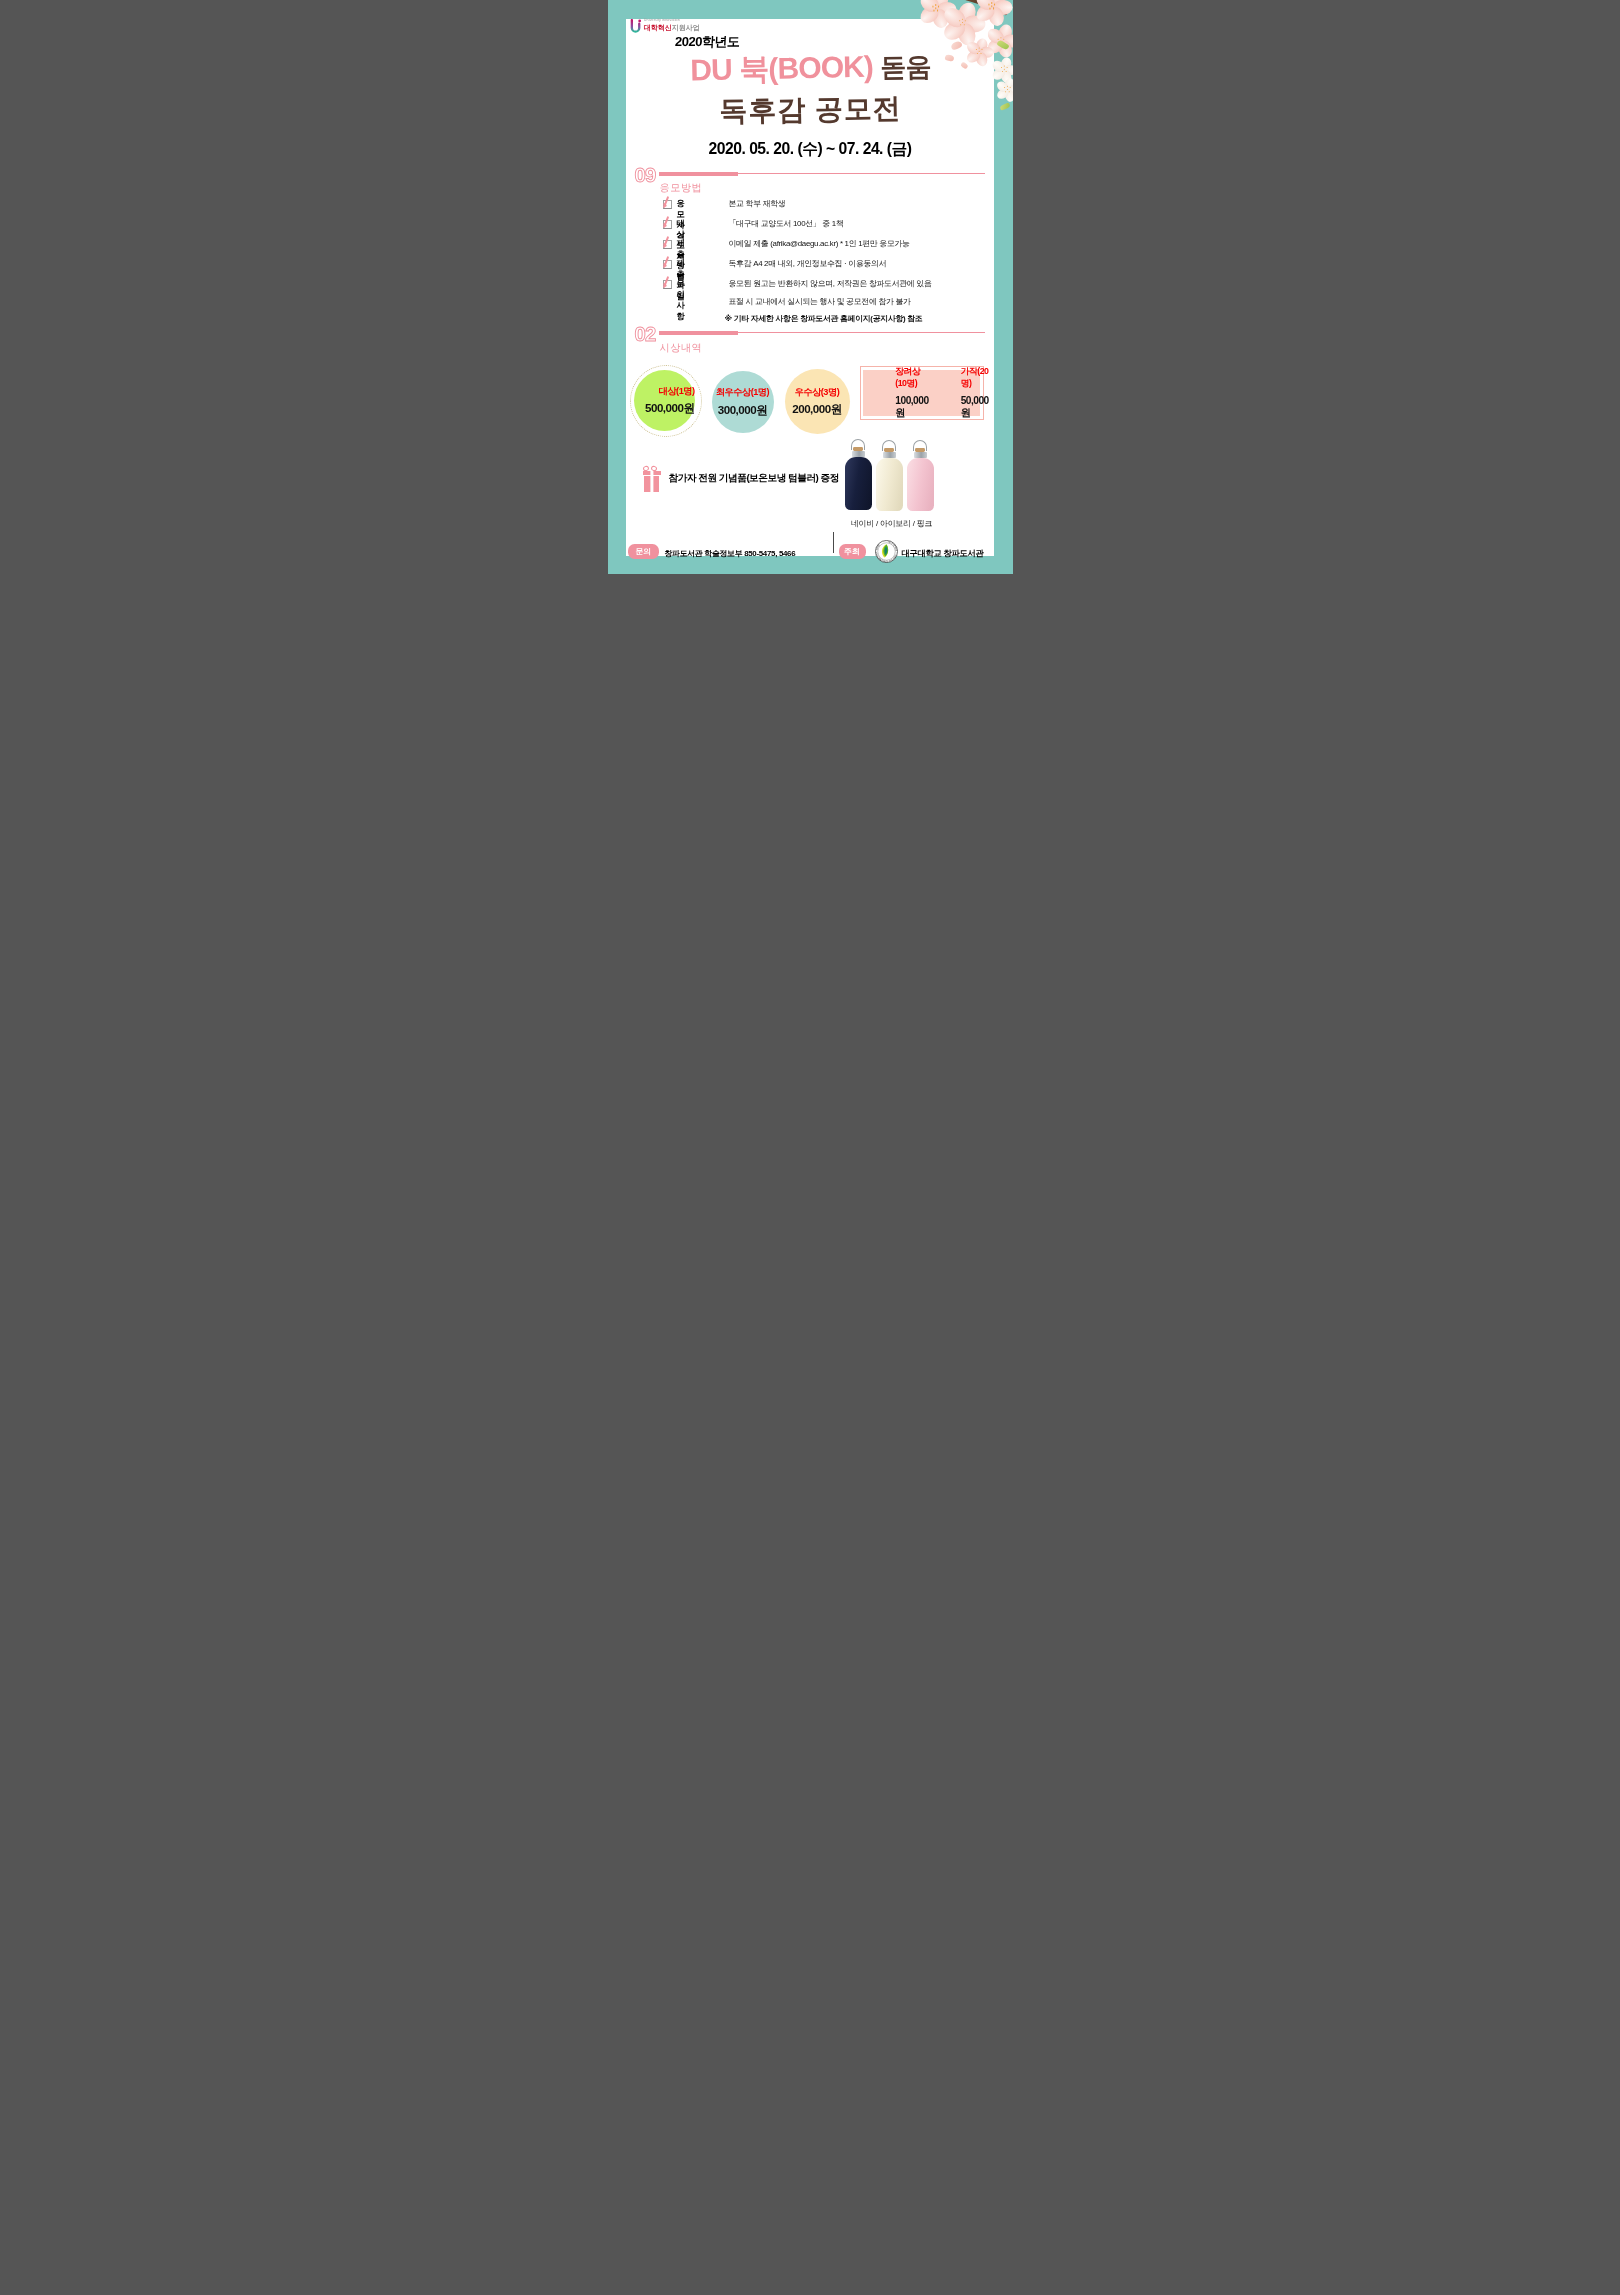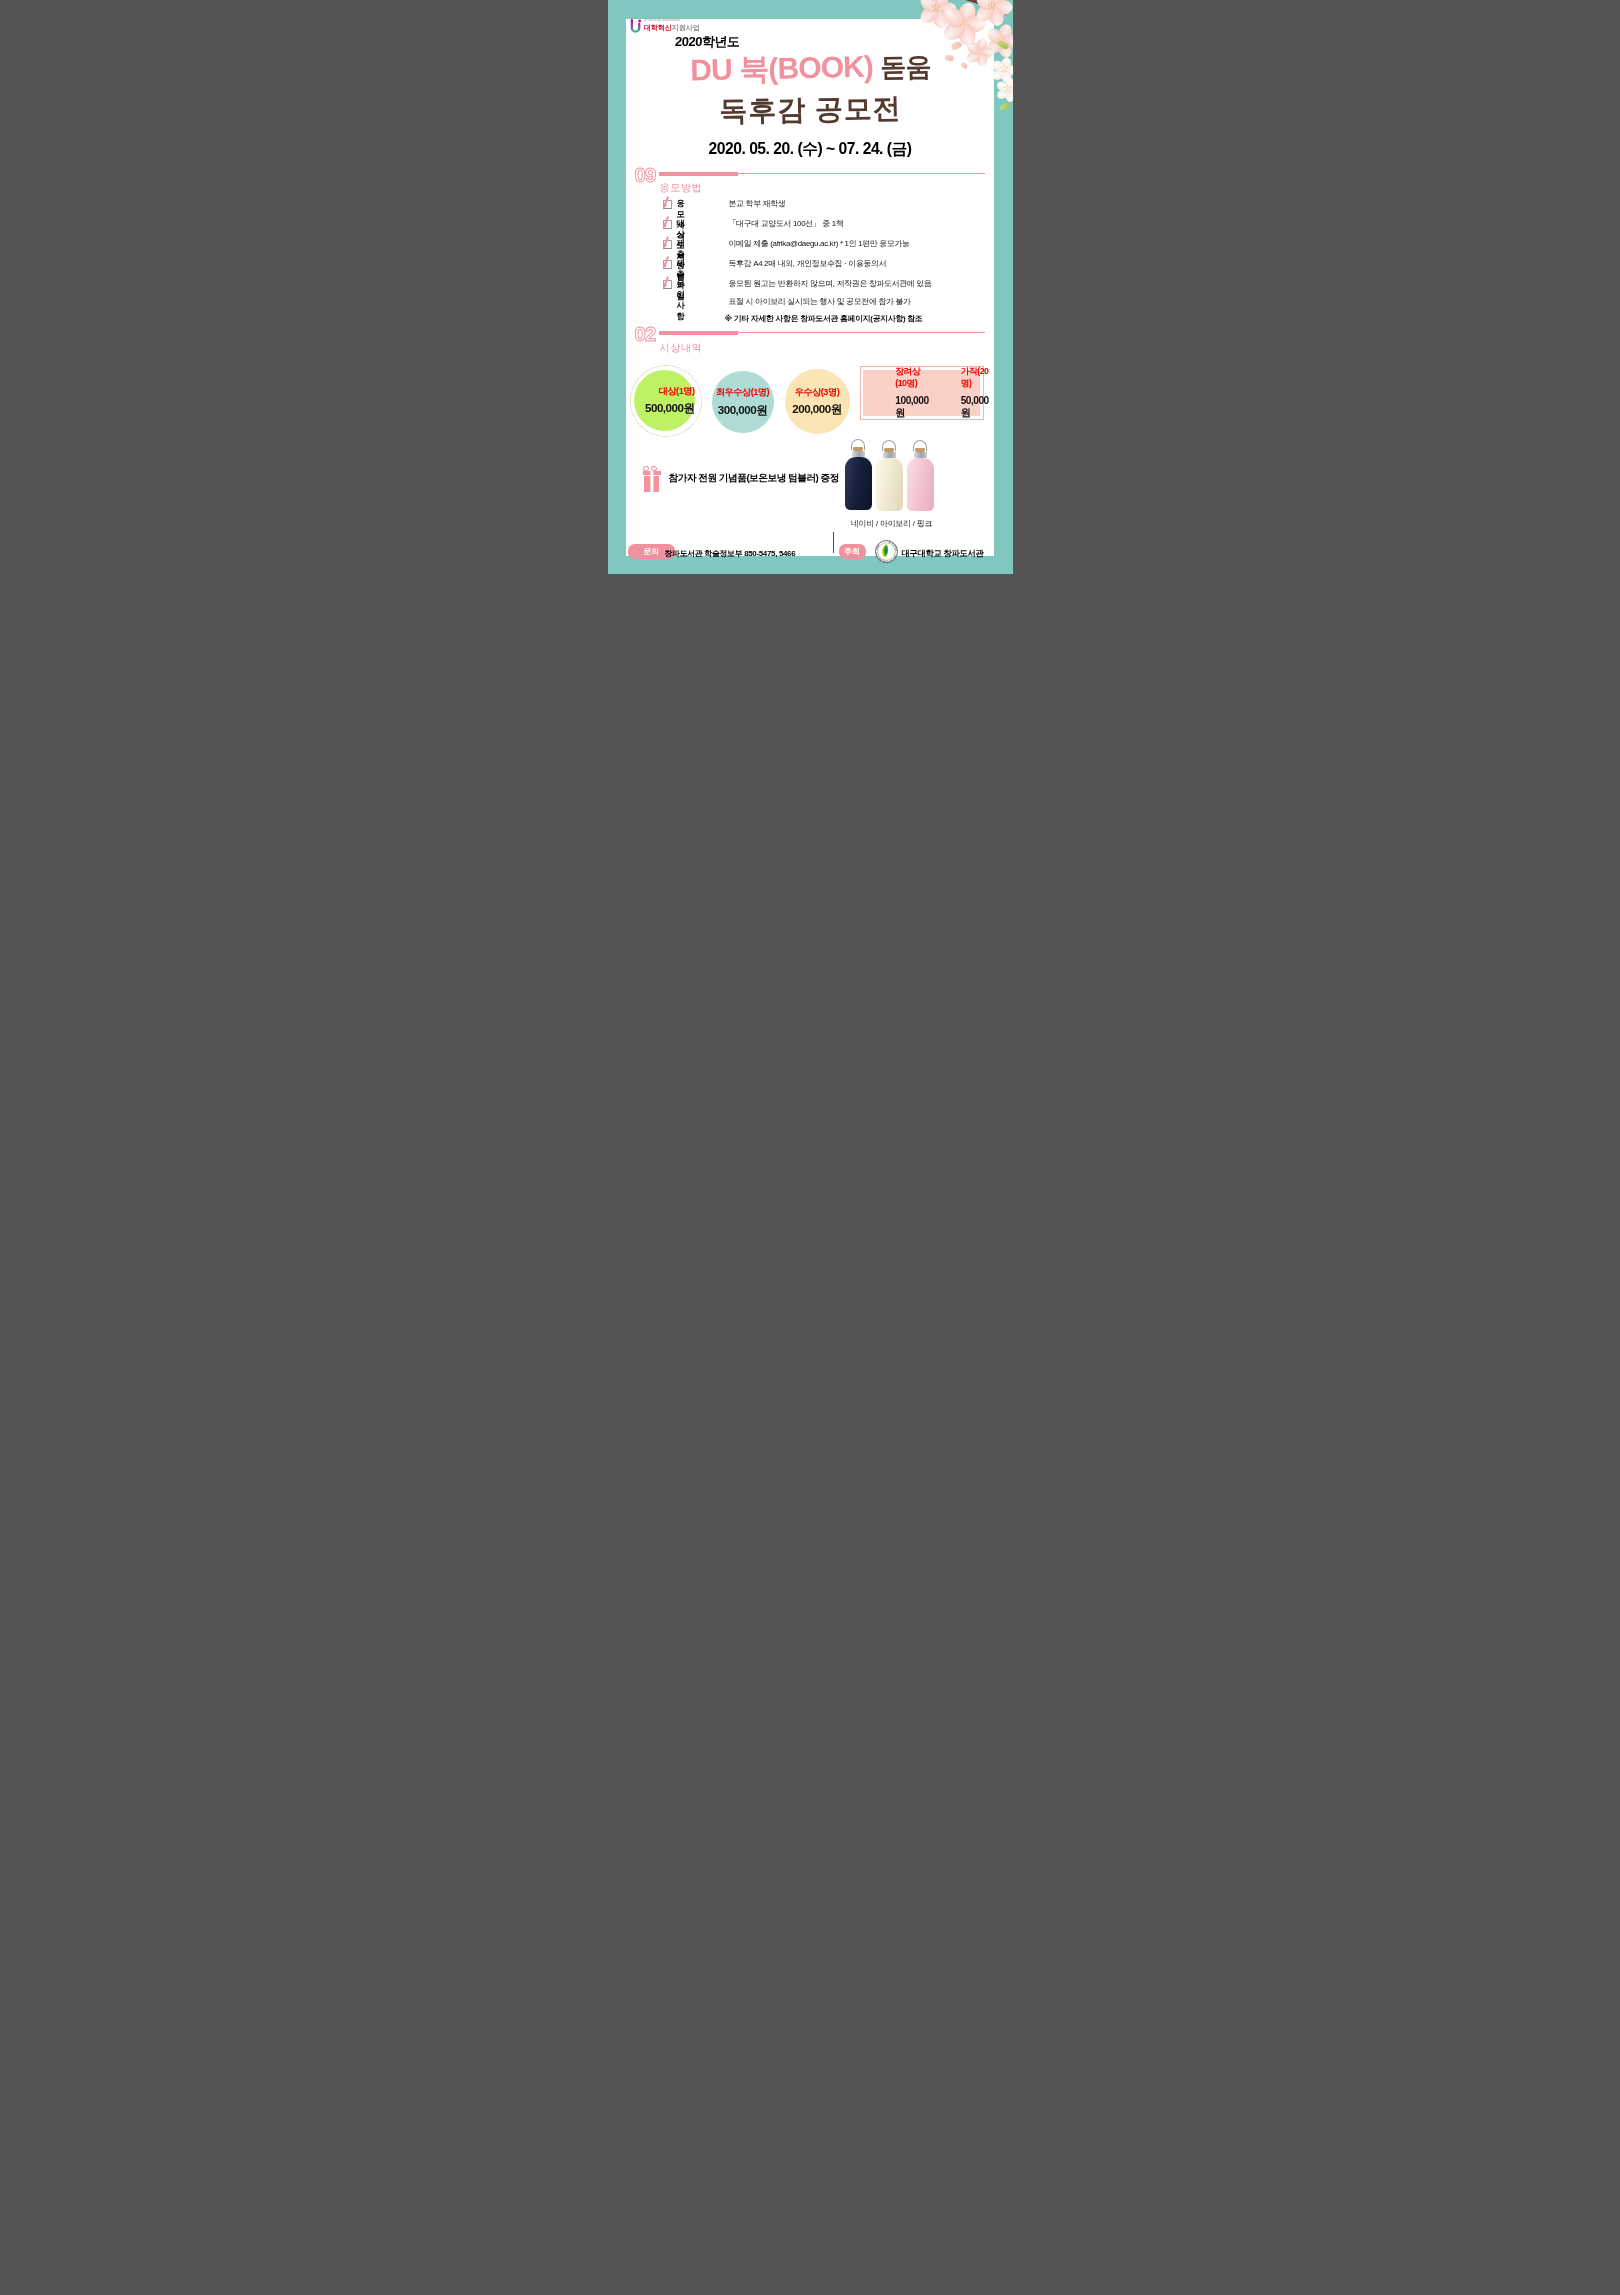--- a/index.html
+++ b/index.html
@@ -146,21 +146,21 @@
   <div class="abs row" style="top:257px;">
     <span class="check"></span>
     <span class="rlabel">제출파일</span>
     <span class="rvalue">독후감 A4 2매 내외, 개인정보수집 · 이용동의서</span>
   </div>
   <div class="abs row" style="top:277px;">
     <span class="check"></span>
     <span class="rlabel">유의사항</span>
     <span class="rvalue">응모된 원고는 반환하지 않으며, 저작권은 창파도서관에 있음</span>
   </div>
-  <div class="abs noteline" style="left:121px;top:296px;">표절 시 아이보리 실시되는 행사 및 공모전에 참가 불가</div>
+  <div class="abs noteline" style="left:121px;top:296px;">표절 시 교내에서 실시되는 행사 및 공모전에 참가 불가</div>
   <div class="abs noteline" style="left:117px;top:313px;font-weight:700;">※ 기타 자세한 사항은 창파도서관 홈페이지(공지사항) 참조</div>
 
   <div class="abs secnum" style="left:27px;top:323px;">02</div>
   <div class="abs bar" style="left:51px;top:331px;width:79px;"></div>
   <div class="abs barline" style="left:130px;top:332px;width:247px;"></div>
   <div class="abs sectitle" style="left:52px;top:341px;">시상내역</div>
 
   <div class="abs dotring"></div>
   <div class="abs circle" style="left:26px;top:370px;width:61px;height:61px;background:#bef264;align-items:flex-end;">
     <div class="pname">대상(1명)</div>
@@ -212,21 +212,21 @@
       <span class="body"></span>
   </div>
   <div class="abs bottle b-pink" style="left:299px;top:440px;">
     <span class="handle"></span>
       <span class="wood"></span>
       <span class="steel"></span>
       <span class="body"></span>
   </div>
   <div class="abs caption">네이비 / 아이보리 / 핑크</div>
 
-  <div class="abs badge" style="left:20.3px;top:544px;width:47px;height:15px;">문의</div>
+  <div class="abs badge" style="left:20.3px;top:544px;width:31px;height:15px;">문의</div>
   <div class="abs ftext" style="left:57px;top:548px;">창파도서관 학술정보부 850-5475, 5466</div>
   <div class="abs fdivider"></div>
   <div class="abs badge" style="left:231px;top:544px;width:27px;height:15px;">주최</div>
   <svg class="abs" style="left:267px;top:540px;" width="23" height="23" viewBox="0 0 50 50">
     <defs>
         <path id="ringpath" d="M25 5 a20 20 0 1 1 -0.01 0 z"></path>
       </defs>
     <circle cx="25" cy="25" r="24" fill="#fff" stroke="#222" stroke-width="1.4"></circle>
     <circle cx="25" cy="25" r="19" fill="#fff" stroke="#222" stroke-width="0.6"></circle>
     <text font-size="5" fill="#111" letter-spacing="0.5">

